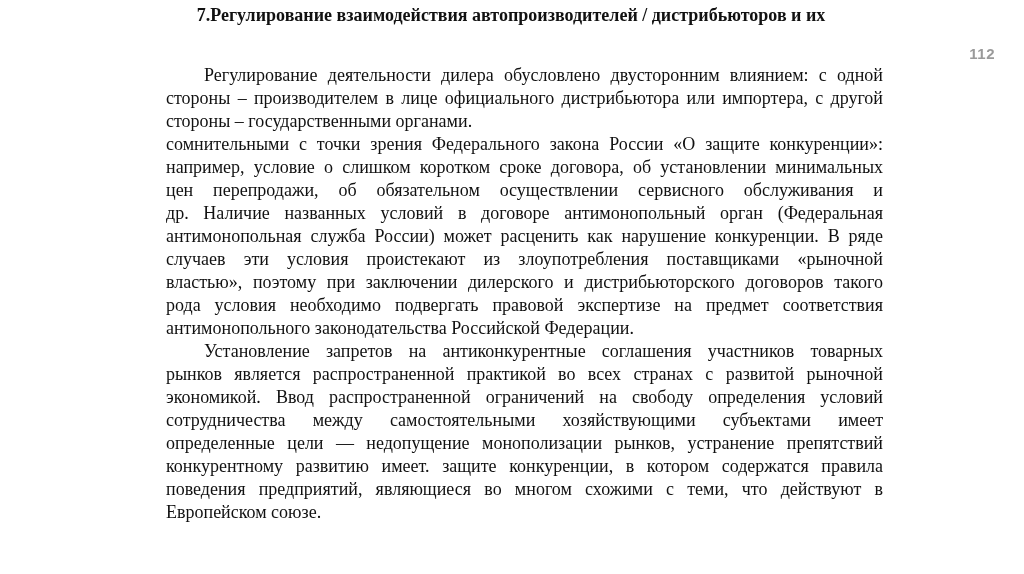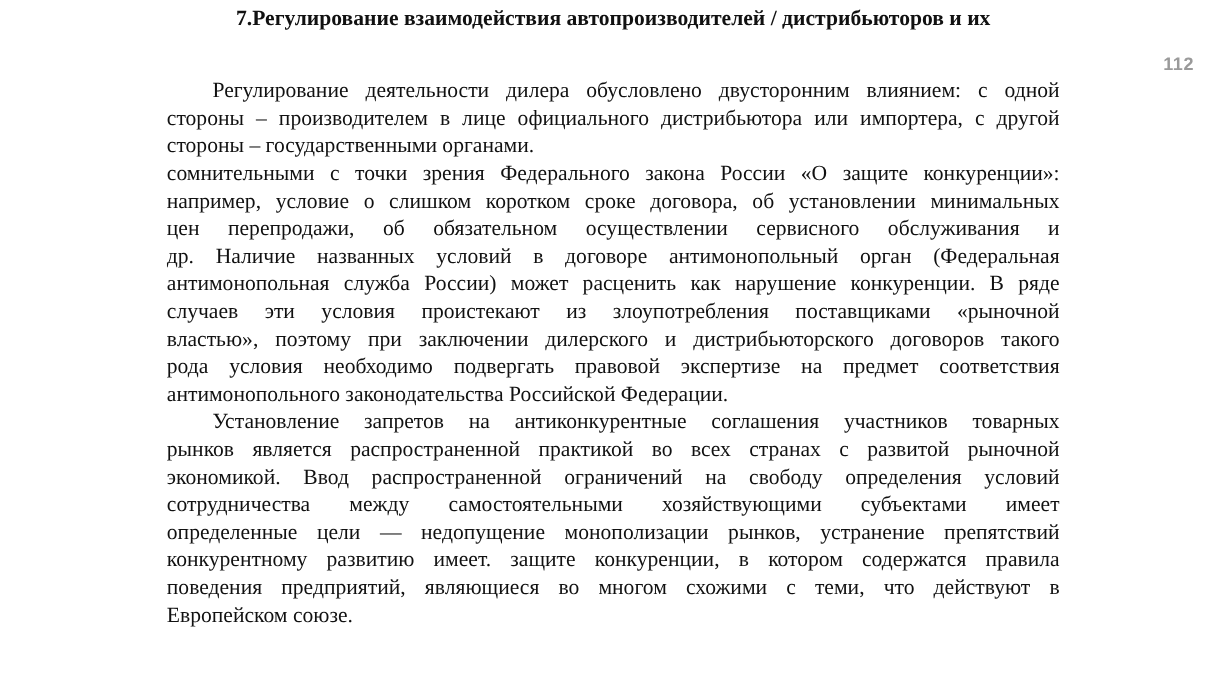--- a/index.html
+++ b/index.html
@@ -46,20 +46,21 @@
     width: 744px;
     color: #111111;
     font-size: 18px;
     line-height: 23px;
   }
   .line {
     text-align: justify;
     text-align-last: justify;
     height: 23px;
     overflow: hidden;
+    margin-left: 27px;
   }
   .line.indent { padding-left: 38px; }
   .line.last {
     text-align: right;
     text-align-last: left;
   }
 </style>
 </head>
 <body>
 

